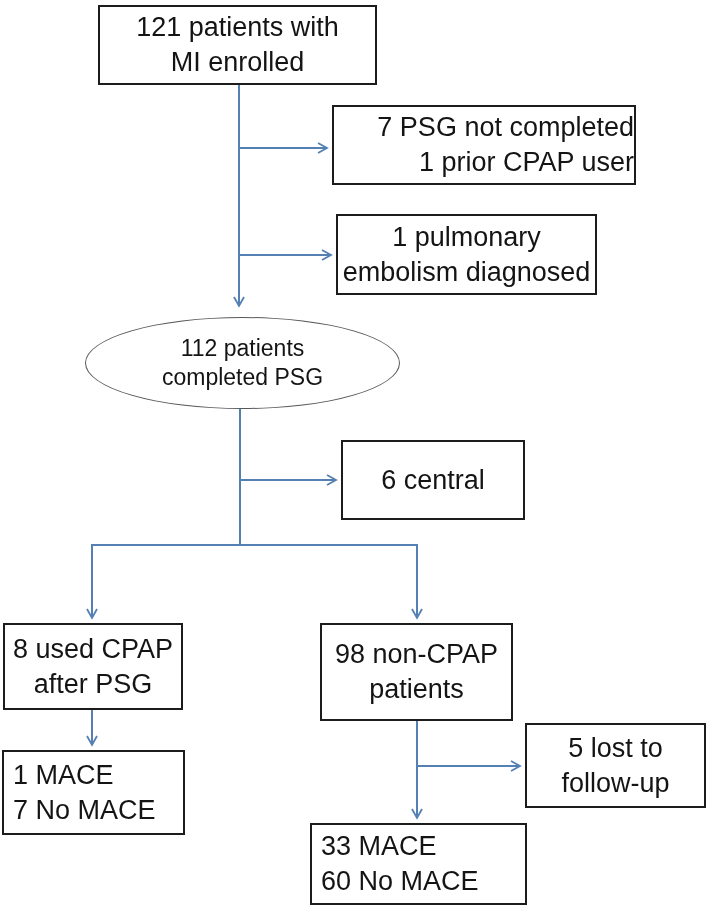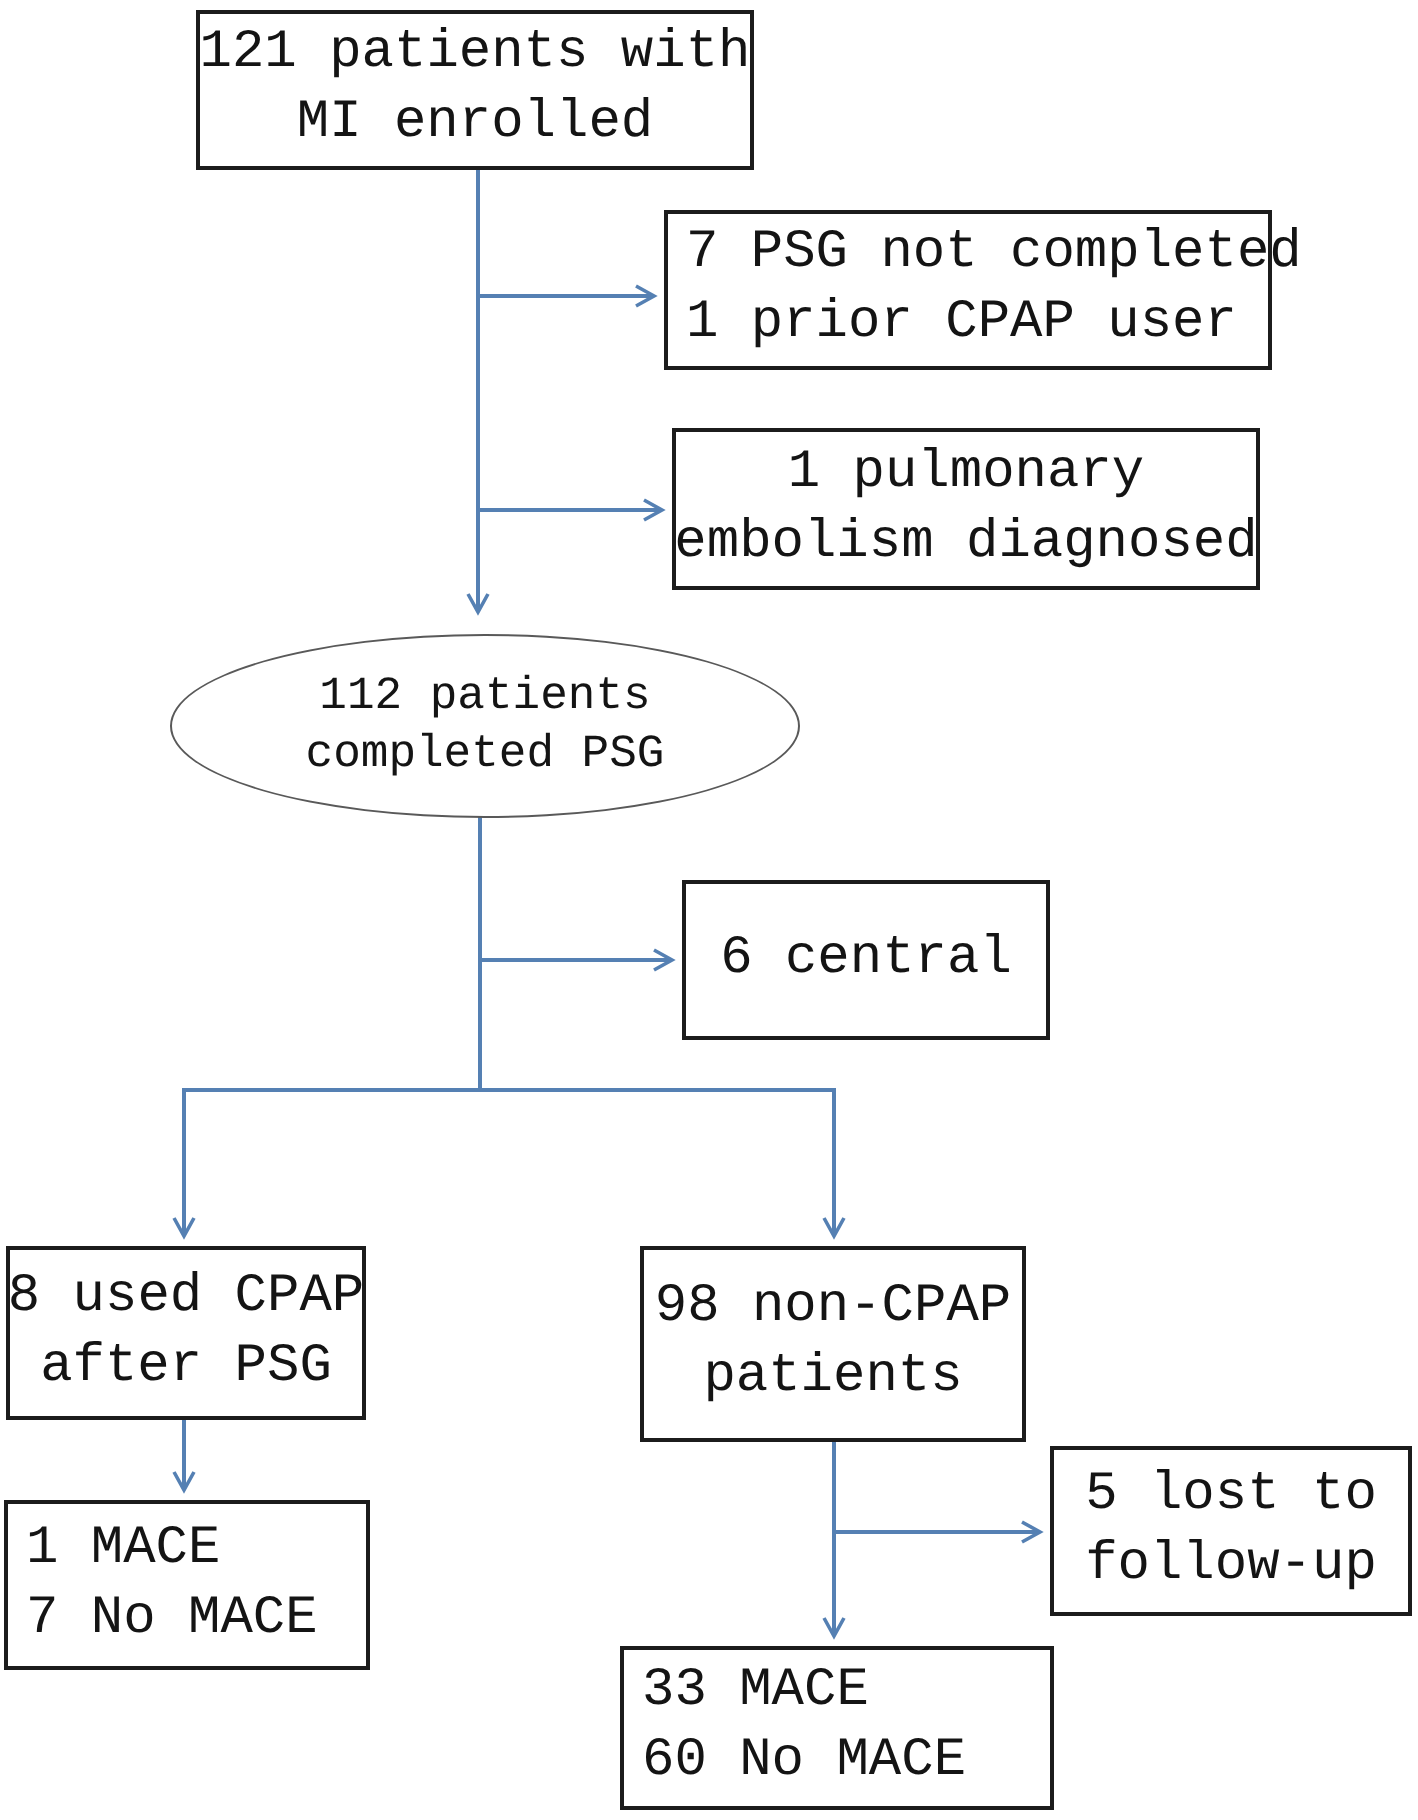--- a/index.html
+++ b/index.html
@@ -6,21 +6,21 @@
     margin: 0;
     padding: 0;
     background: #ffffff;
   }
   .canvas {
     position: relative;
     width: 709px;
     height: 910px;
     background: #ffffff;
     overflow: hidden;
-    font-family: Liberation Mono, monospace;
+    font-family: Liberation Sans, sans-serif;
     color: #141414;
   }
   .connectors {
     position: absolute;
     left: 0;
     top: 0;
     width: 709px;
     height: 910px;
   }
   .node {
@@ -76,26 +76,26 @@
       <line x1="417" y1="710" x2="417" y2="818" marker-end="url(#arrow)"></line>
       <line x1="417" y1="766" x2="520" y2="766" marker-end="url(#arrow)"></line>
     </g>
   </svg>
 
   <div class="node center" style="left:98px; top:5px; width:279px; height:80px;">
     <span>121 patients with</span>
     <span>MI enrolled</span>
   </div>
 
-  <div class="node left" style="left:332px; top:105px; width:304px; height:80px;">
+  <div class="node left" style="left:332px; top:105px; width:304px; height:80px;align-items:flex-end;">
     <span>7 PSG not completed</span>
     <span>1 prior CPAP user</span>
   </div>
 
-  <div class="node center" style="left:336px; top:214px; width:294px; height:81px;">
+  <div class="node center" style="left:336px; top:214px; width:261px; height:81px;">
     <span>1 pulmonary</span>
     <span>embolism diagnosed</span>
   </div>
 
   <div class="node ellipse" style="left:85px; top:317px; width:315px; height:92px;text-align:center;">
     <span>112 patients</span>
     <span>completed PSG</span>
   </div>
 
   <div class="node center" style="left:341px; top:440px; width:184px; height:80px;">

